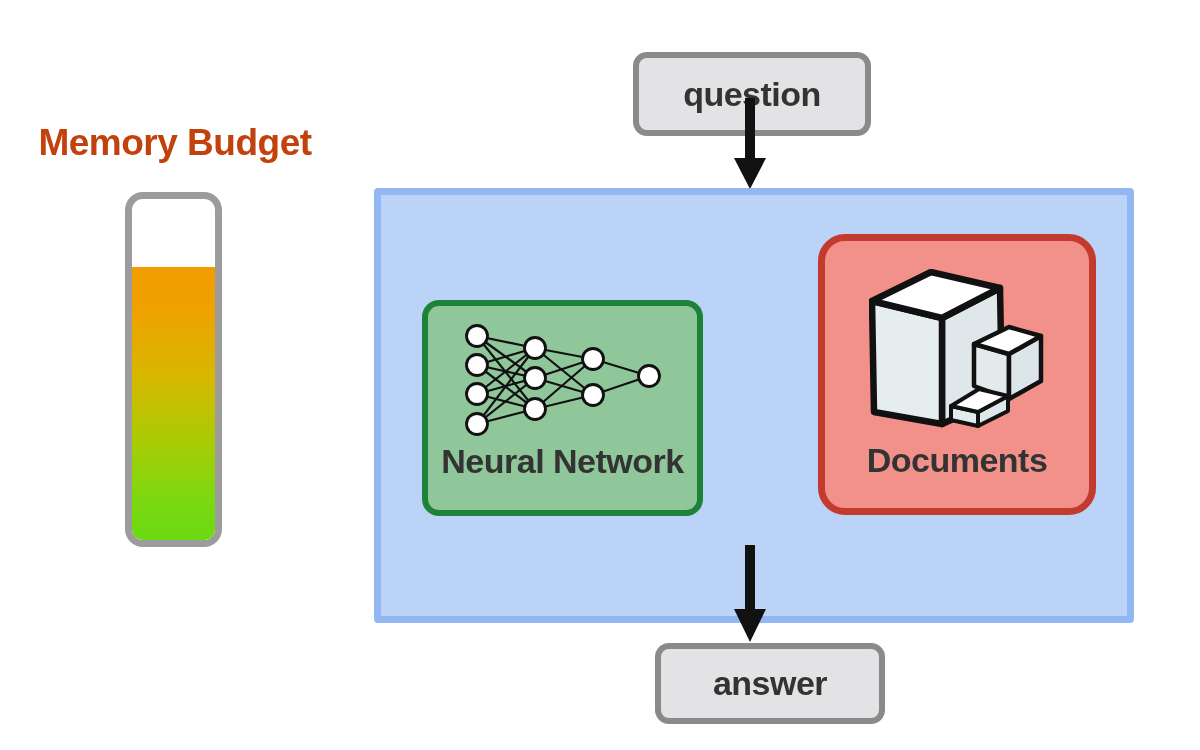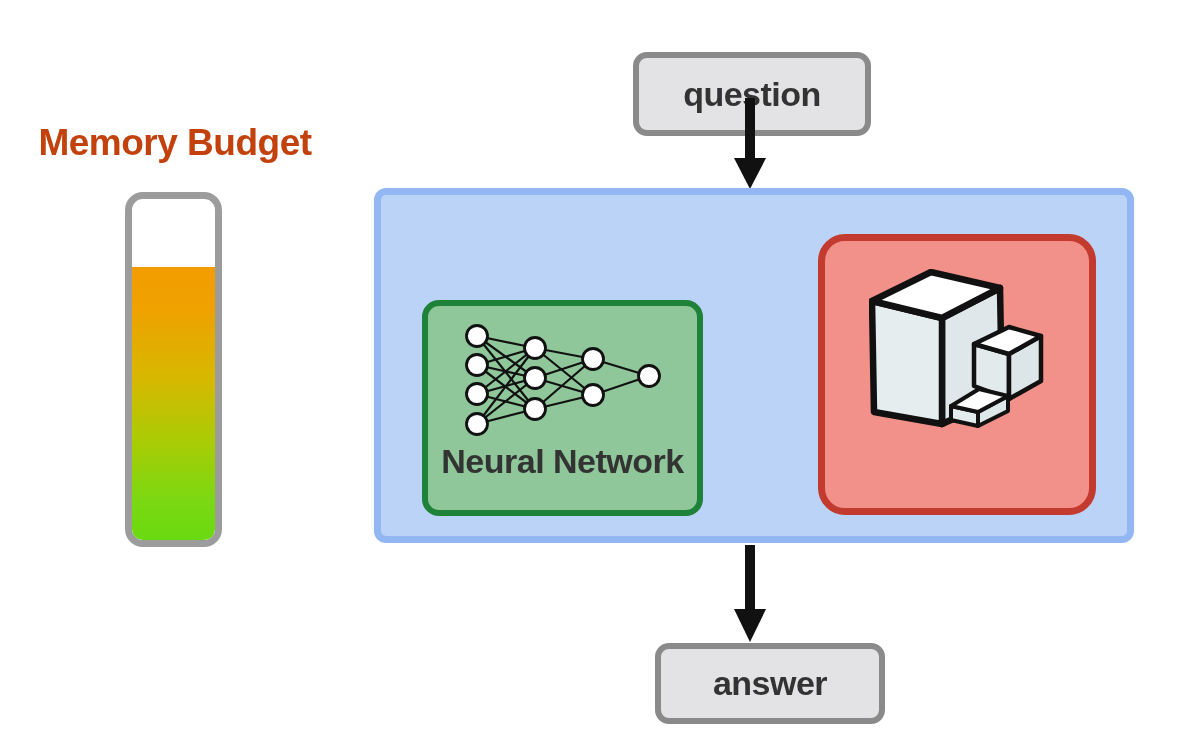--- a/index.html
+++ b/index.html
@@ -31,22 +31,22 @@
     display:flex; align-items:center; justify-content:center;
     font-size:34px; font-weight:700; color:#333333; letter-spacing:-0.5px;
   }
   .question { left:633px; top:6px; width:238px; height:84px;margin-top:46px; }
   .answer  { left:655px; top:643px; width:230px; height:81px; }
 
   .arrow { position:absolute; }
 
   
   .system {
-    position:absolute; left:374px; top:188px; width:760px; height:355px;
-    box-sizing:border-box; border:7px solid #92b7f3; border-radius:12px;
+    position:absolute; left:374px; top:188px; width:760px; height:435px;
+    box-sizing:border-box; border:7px solid #92b7f3; border-radius:4px;
     background:#bcd3f8;
   }
   .component {
     position:absolute; box-sizing:border-box;
     display:flex; flex-direction:column; align-items:center;
   }
   .comp-green {
     left:41px; top:105px; width:281px; height:216px;
     border:6px solid #1e8238; border-radius:17px; background:#8fc79a;
   }
@@ -131,20 +131,21 @@
 
           <polygon points="105,75 140,85 140,130 105,117" fill="#e2eaec" stroke-width="4.5"></polygon>
           <polygon points="140,85 172,67 172,112 140,130" fill="#dce5e8" stroke-width="4.5"></polygon>
           <polygon points="105,75 140,58 172,67 140,85" fill="#ffffff" stroke-width="4.5"></polygon>
 
           <polygon points="82,137 109,143 109,157 82,151" fill="#e4ebee" stroke-width="4"></polygon>
           <polygon points="109,143 139,127 139,142 109,157" fill="#dde6e9" stroke-width="4"></polygon>
           <polygon points="82,137 110,120 139,127 109,143" fill="#ffffff" stroke-width="4"></polygon>
         </g>
       </svg>
+      <div class="comp-label" style="color: rgb(51, 51, 51);">Documents</div>
     </div>
   </div>
 
   <svg class="arrow" style="left:730px; top:545px;" width="40" height="99">
     <rect x="15" y="0" width="10" height="66" fill="#111111"></rect>
     <polygon points="4,64 36,64 20,97" fill="#111111"></polygon>
   </svg>
 
   <div class="flow-node answer" style="background-color: rgb(227, 227, 229); border-color: rgb(138, 138, 138);">answer</div>
 

